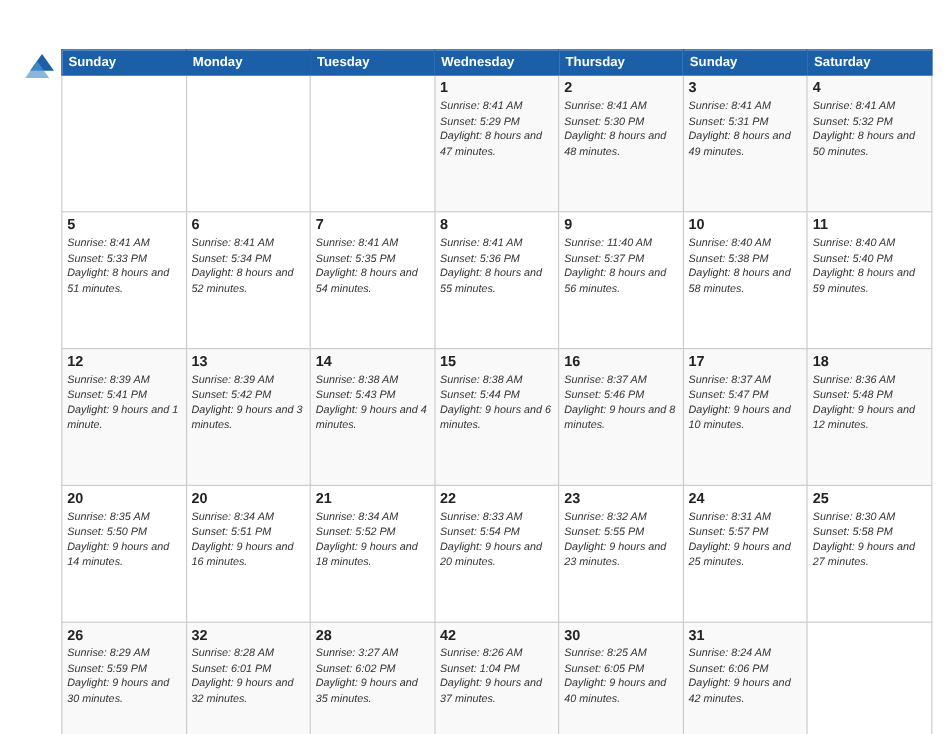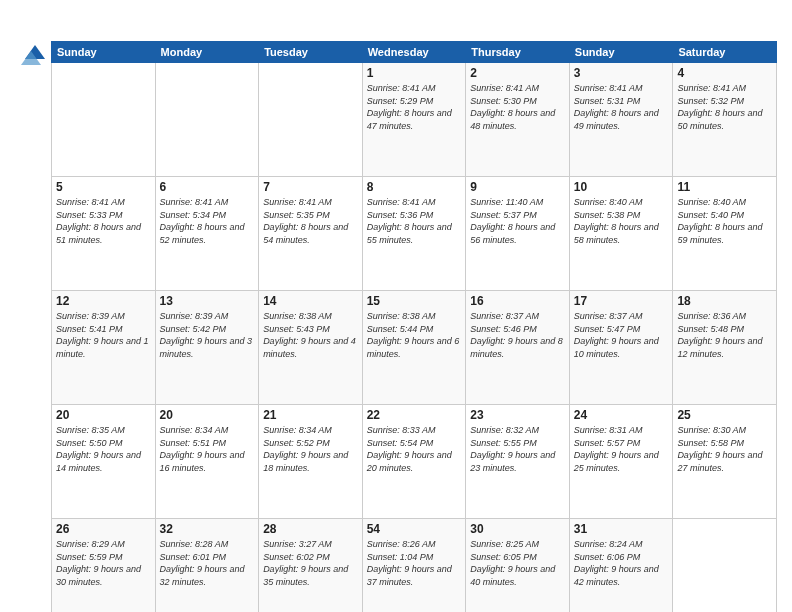--- a/index.html
+++ b/index.html
@@ -303,21 +303,21 @@
 Sunset: 6:01 PM
 Daylight: 9 hours and 32 minutes.</div>
           </td>
           <td>
             <span class="day-number">28</span>
             <div class="day-info">Sunrise: 3:27 AM
 Sunset: 6:02 PM
 Daylight: 9 hours and 35 minutes.</div>
           </td>
           <td>
-            <span class="day-number">54</span>
+            <span class="day-number">42</span>
             <div class="day-info">Sunrise: 8:26 AM
 Sunset: 1:04 PM
 Daylight: 9 hours and 37 minutes.</div>
           </td>
           <td>
             <span class="day-number">30</span>
             <div class="day-info">Sunrise: 8:25 AM
 Sunset: 6:05 PM
 Daylight: 9 hours and 40 minutes.</div>
           </td>

